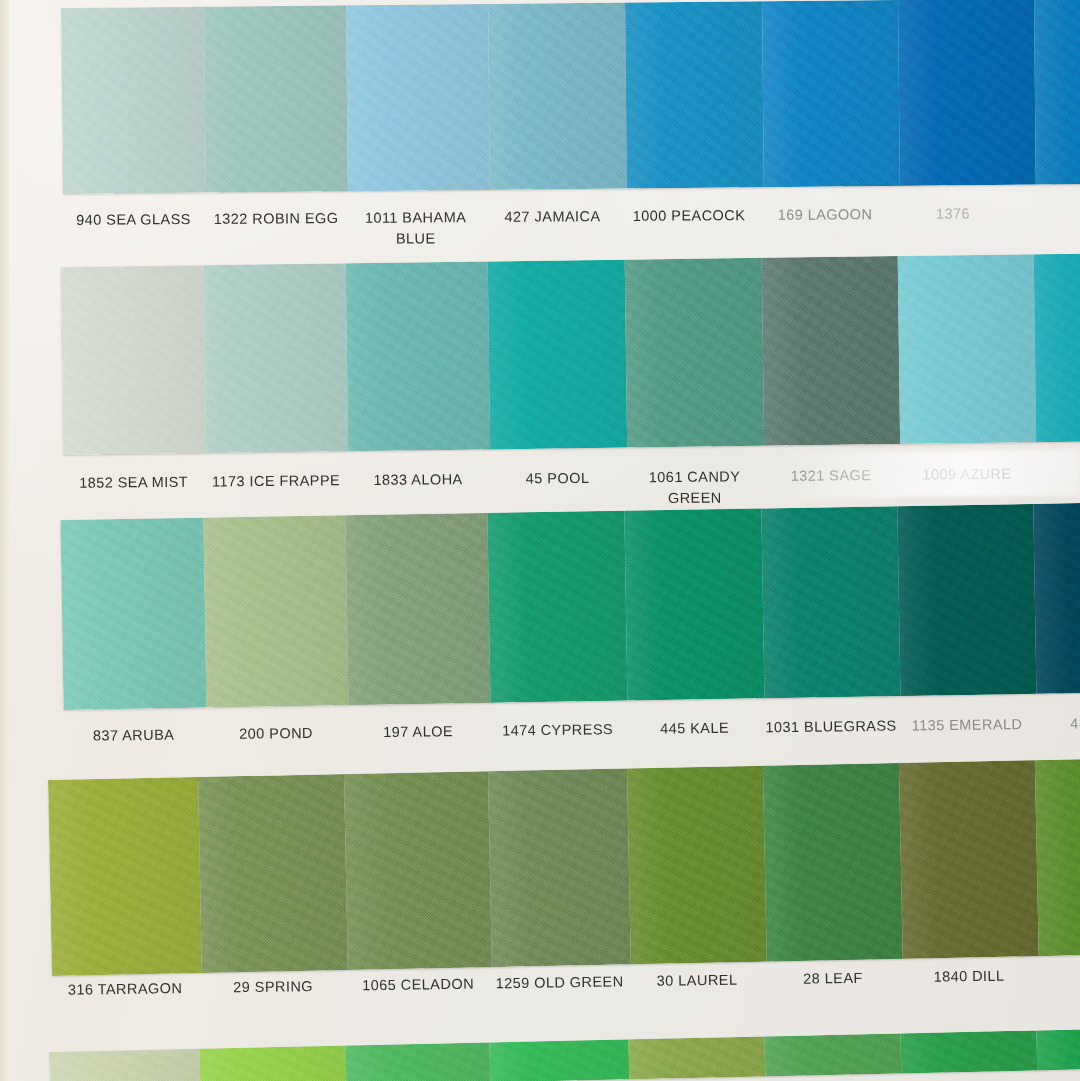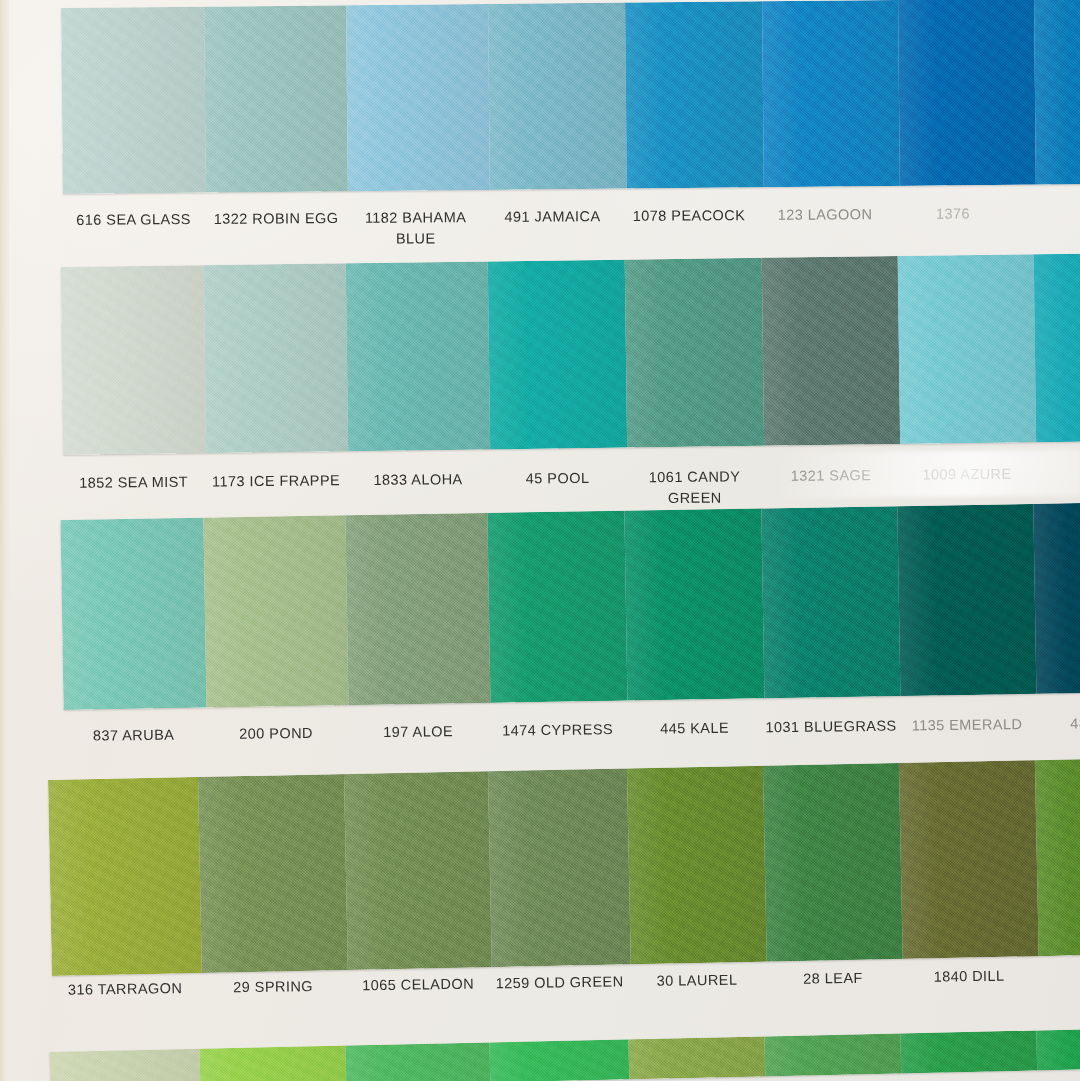--- a/index.html
+++ b/index.html
@@ -96,27 +96,27 @@
       <div class="sw" title="846 SEA GLASS" style="width: 143px; background: rgb(189, 212, 207);"></div>
       <div class="sw" title="1005 AQUA**" style="width: 142px; background: rgb(156, 197, 190);"></div>
       <div class="sw" title="1514 ROBIN EGG" style="width: 142px; background: rgb(143, 198, 221);"></div>
       <div class="sw" title="1011 BAHAMA BLUE" style="width: 137px; background: rgb(124, 184, 200);"></div>
       <div class="sw" title="491 JAMAICA" style="width: 137px; background: rgb(27, 143, 194);"></div>
       <div class="sw" title="1282 PEACOCK" style="width: 136px; background: rgb(19, 131, 195);"></div>
       <div class="sw" title="139 LAGOON" style="width: 136px; background: rgb(5, 105, 176);"></div>
       <div class="sw" title="1376" style="width: 120px; background: rgb(11, 121, 184);"></div>
     </div>
     <div class="labels" style="top: 210px; left: 62px; width: 1028px; transform: rotate(-0.4125deg); transform-origin: 0px 0px;">
-      <div class="label" style="width: 143px;">616 SEA GLASS</div>
+      <div class="label" style="width: 143px;">940 SEA GLASS</div>
       <div class="label" style="width: 142px;">1322 ROBIN EGG</div>
-      <div class="label" style="width: 137px;">1182 BAHAMA
+      <div class="label" style="width: 137px;">1011 BAHAMA
 BLUE</div>
-      <div class="label" style="width: 137px;">491 JAMAICA</div>
-      <div class="label" style="width: 136px;">1078 PEACOCK</div>
-      <div class="label dim" style="width: 136px;">123 LAGOON</div>
+      <div class="label" style="width: 137px;">427 JAMAICA</div>
+      <div class="label" style="width: 136px;">1000 PEACOCK</div>
+      <div class="label dim" style="width: 136px;">169 LAGOON</div>
       <div class="label dimmer" style="width: 120px;">1376</div>
     </div>
     <div class="strip" style="left: 62px; top: 267px; height: 188px; width: 1028px; transform: rotate(-0.75deg); transform-origin: 0px 50%;">
       <div class="sw" title="1852 SEA MIST" style="width: 143px; background: rgb(211, 219, 208);"></div>
       <div class="sw" title="1173 ICE FRAPPE" style="width: 142px; background: rgb(174, 206, 198);"></div>
       <div class="sw" title="1833 ALOHA" style="width: 142px; background: rgb(107, 184, 177);"></div>
       <div class="sw" title="45 POOL" style="width: 137px; background: rgb(20, 170, 163);"></div>
       <div class="sw" title="1061 CANDY GREEN" style="width: 137px; background: rgb(83, 154, 133);"></div>
       <div class="sw" title="1321 SAGE" style="width: 136px; background: rgb(92, 120, 111);"></div>
       <div class="sw" title="1009 AZURE" style="width: 136px; background: rgb(118, 201, 210);"></div>

